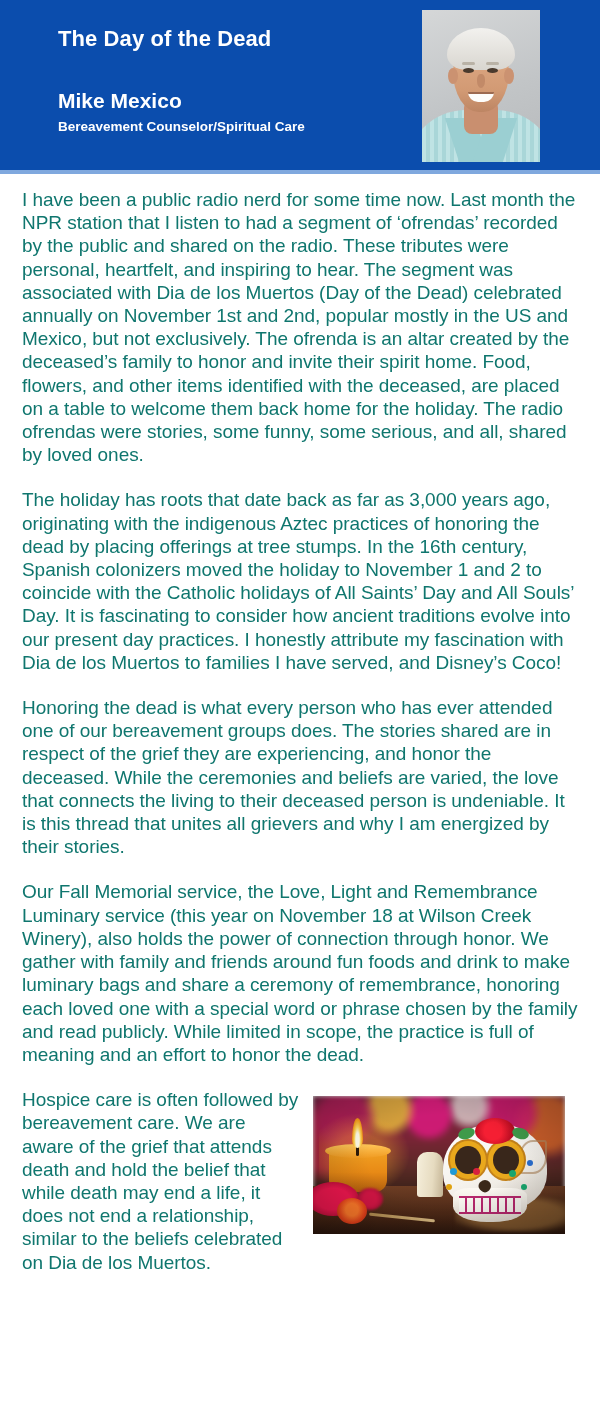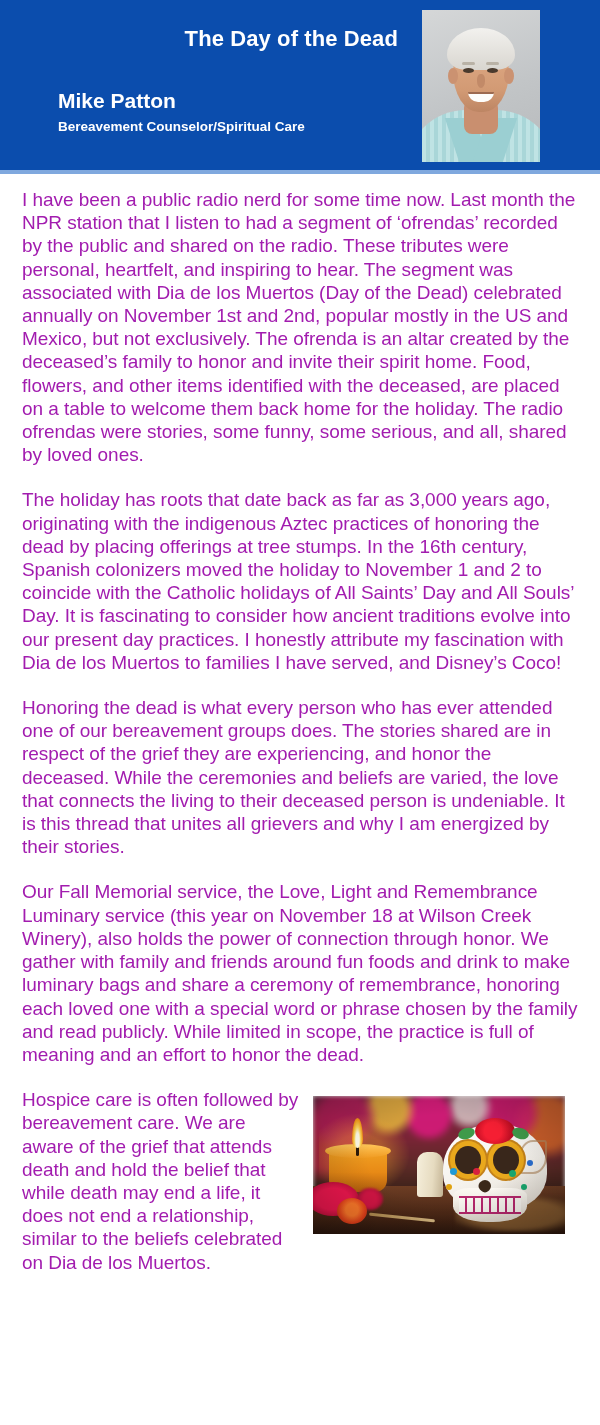--- a/index.html
+++ b/index.html
@@ -30,21 +30,20 @@
     top: 26px;
     width: 340px;
   }
   .banner-title {
     color: #ffffff;
     font-size: 22px;
     font-weight: bold;
     letter-spacing: 0.1px;
     line-height: 1.15;
     margin: 0;
-    text-align: right;
   }
   .banner-name {
     color: #ffffff;
     font-size: 21px;
     font-weight: bold;
     line-height: 1.15;
     margin: 0;
     padding-top: 38px;
   }
   .banner-role {
@@ -175,21 +174,21 @@
     background: #fdfdfb;
     border-radius: 0 0 14px 14px;
     border-top: 2px solid #9c6a50;
   }
 
   
   .article {
     padding: 14px 22px 0 22px;
   }
   .para {
-    color: #a21caf;
+    color: #0f766e;
     font-size: 19px;
     line-height: 23.2px;
     margin: 0 0 22px 0;
     letter-spacing: -0.05px;
   }
   .para:last-child { margin-bottom: 8px; }
 
   
   .para-wrap { overflow: hidden; }
   .figure-skull {
@@ -420,21 +419,21 @@
     inset: 0;
     background: radial-gradient(ellipse at 50% 45%, transparent 40%, rgba(0,0,0,0.28) 100%);
   }
 </style>
 </head>
 <body>
 
 <div class="banner">
   <div class="banner-inner">
     <h1 class="banner-title">The Day of the Dead</h1>
-    <div class="banner-name">Mike Patton</div>
+    <div class="banner-name">Mike Mexico</div>
     <div class="banner-role">Bereavement Counselor/Spiritual Care</div>
   </div>
 
   <div class="headshot" aria-label="Portrait photo of Mike Patton">
     <div class="hs-bg"></div>
     <div class="hs-shoulders"></div>
     <div class="hs-collar-l"></div>
     <div class="hs-collar-r"></div>
     <div class="hs-neck"></div>
     <div class="hs-face"></div>

